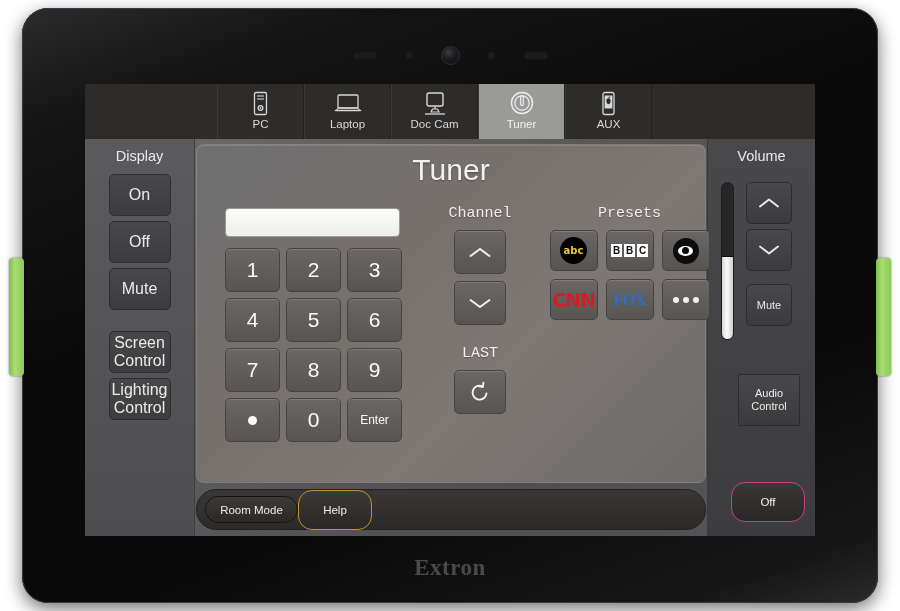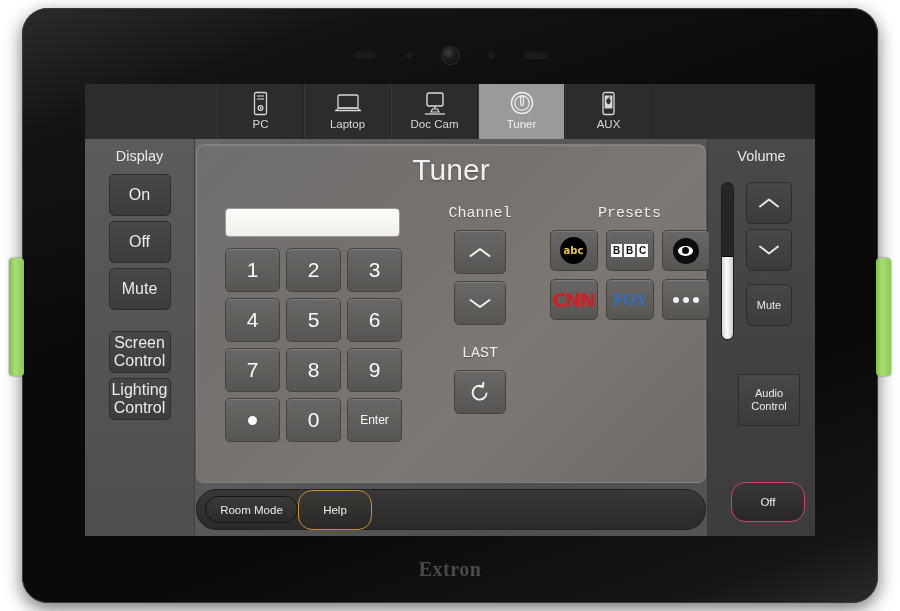--- a/index.html
+++ b/index.html
@@ -60,21 +60,21 @@
     width: 19px; height: 19px; border-radius: 50%;
     background: radial-gradient(circle at 38% 34%, #3b3d42 0%, #1a1b1e 45%, #0d0e10 100%);
     border: 1px solid #2e3034;
   }
 
   
   #brand-extron {
     position: absolute; left: 0; right: 0; bottom: 22px;
     text-align: center;
     font-family: "Liberation Serif", serif;
-    font-size: 20px; font-weight: bold;
+    font-size: 23px; font-weight: bold;
     color: #4a4a4d;
     letter-spacing: .5px;
   }
 
   
   #screen {
     position: absolute;
     left: 63px; top: 76px;
     width: 730px; height: 452px;
     background: #5a5a5c;

